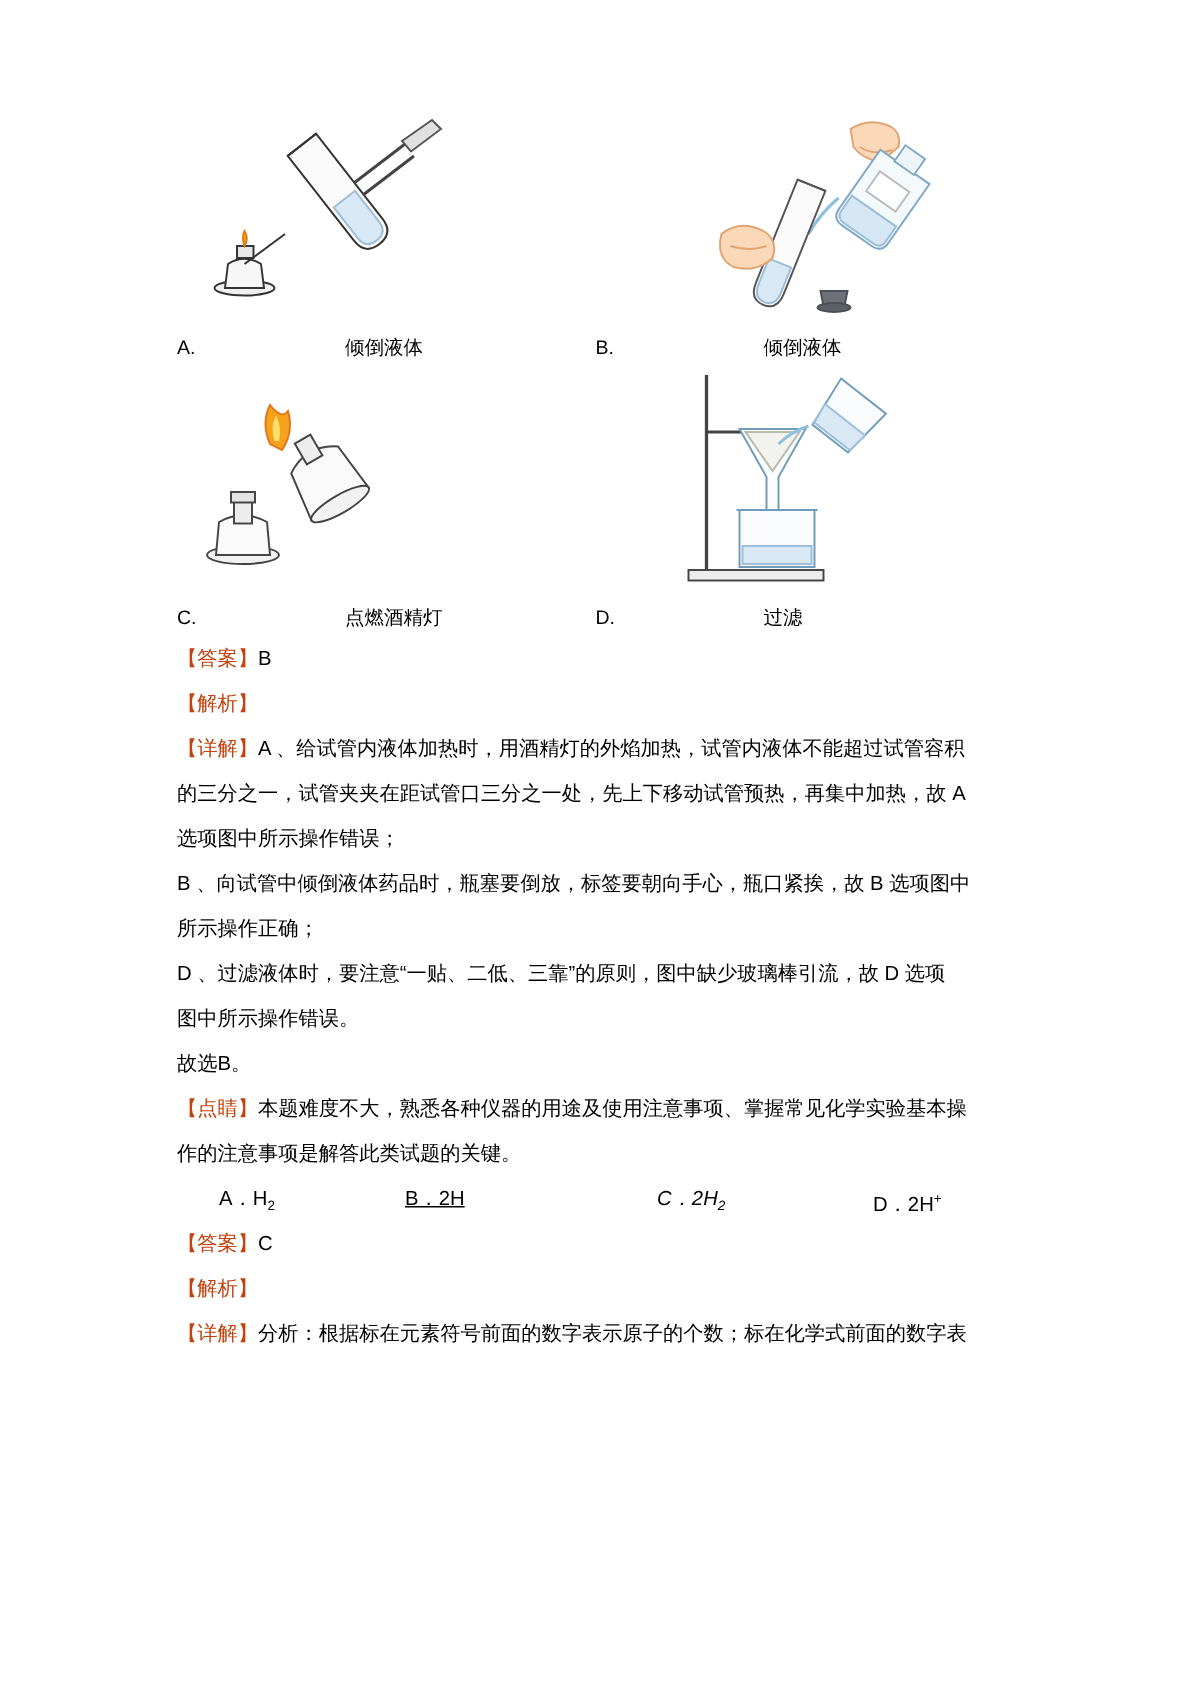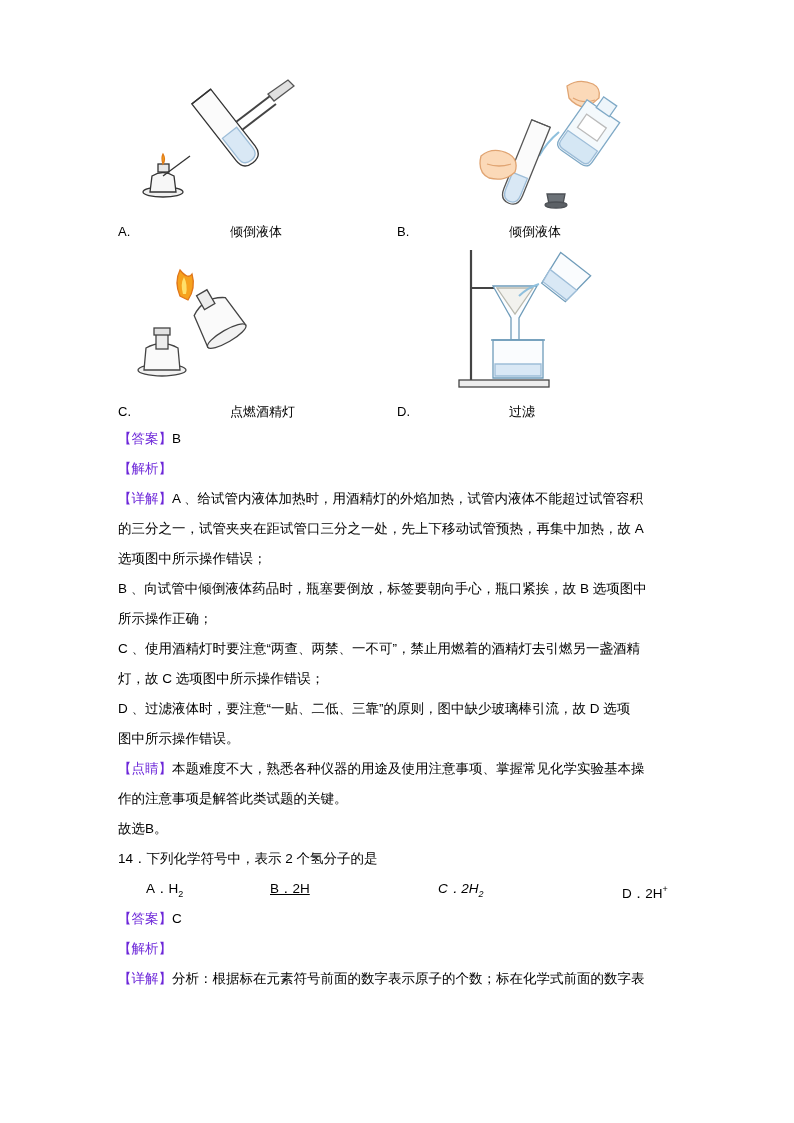--- a/index.html
+++ b/index.html
@@ -69,21 +69,21 @@
     white-space: nowrap;
   }
 
   
   .ans-line {
     font-size: 13.5px;
     line-height: 30px;
     white-space: nowrap;
   }
   .tag {
-    color: #6d28d9;
+    color: #c2410c;
   }
   .blk {
     color: #000;
   }
   p.para {
     font-size: 13.5px;
     line-height: 30px;
     margin: 0;
     text-align: justify;
     text-justify: inter-ideograph;
@@ -99,21 +99,21 @@
     font-size: 13.5px;
     line-height: 30px;
   }
   .opt {
     position: absolute;
     white-space: nowrap;
   }
   .opt.o1 { left: 0; margin-left: 28px; }
   .opt.o2 { left: 152px; text-decoration: underline; }
   .opt.o3 { left: 320px; font-style: italic; }
-  .opt.o4 { left: 504px; }
+  .opt.o4 { left: 464px; }
   sub { font-size: 9px; }
   sup { font-size: 9px; }
 </style>
 </head>
 <body>
 
 <div class="page">
 
   <div class="fig-grid">
 
@@ -261,40 +261,33 @@
     <span class="tag">【详解】</span><span>A 、给试管内液体加热时，用酒精灯的外焰加热，试管内液体不能超过试管容积</span><br>
     <span>的三分之一，试管夹夹在距试管口三分之一处，先上下移动试管预热，再集中加热，故 A</span><br>
     <span>选项图中所示操作错误；</span>
   </p>
 
   <p class="para">
     <span>B 、向试管中倾倒液体药品时，瓶塞要倒放，标签要朝向手心，瓶口紧挨，故 B 选项图中</span><br>
     <span>所示操作正确；</span>
   </p>
 
-  <p class="para">
-    <span>C 、使用酒精灯时要注意“两查、两禁、一不可”，禁止用燃着的酒精灯去引燃另一盏酒精</span><br>
-    <span>灯，故 C 选项图中所示操作错误；</span>
-  </p>
 
   <p class="para">
     <span>D 、过滤液体时，要注意“一贴、二低、三靠”的原则，图中缺少玻璃棒引流，故 D 选项</span><br>
     <span>图中所示操作错误。</span>
   </p>
 
+  <p class="para">故选B。</p>
+
   <p class="para">
     <span class="tag">【点睛】</span><span>本题难度不大，熟悉各种仪器的用途及使用注意事项、掌握常见化学实验基本操</span><br>
     <span>作的注意事项是解答此类试题的关键。</span>
   </p>
 
-  <p class="para">故选B。</p>
-
-  <p class="q-head">
-    <span>14．</span><span>下列化学符号中，表示 2 个氢分子的是</span>
-  </p>
 
   <div class="opt-row">
     <span class="opt o1"><span>A．H</span><sub>2</sub></span>
     <span class="opt o2"><span>B．2H</span></span>
     <span class="opt o3"><span>C．2H</span><sub>2</sub></span>
     <span class="opt o4"><span>D．2H</span><sup>+</sup></span>
   </div>
 
   <div class="ans-line">
     <span class="tag">【答案】</span><span class="blk">C</span>

